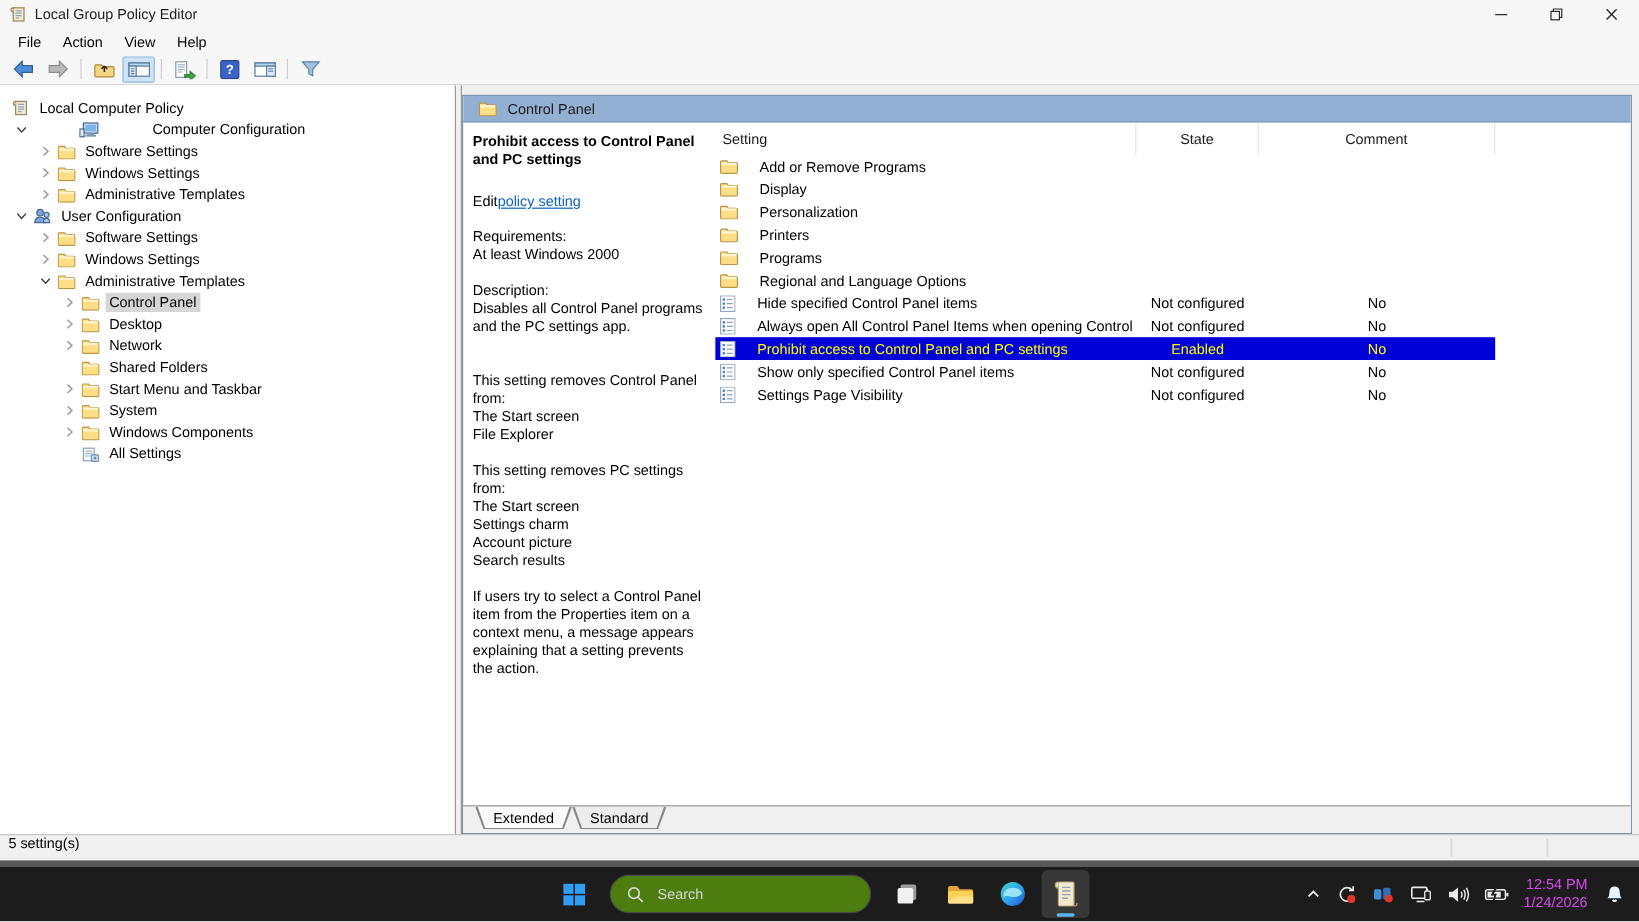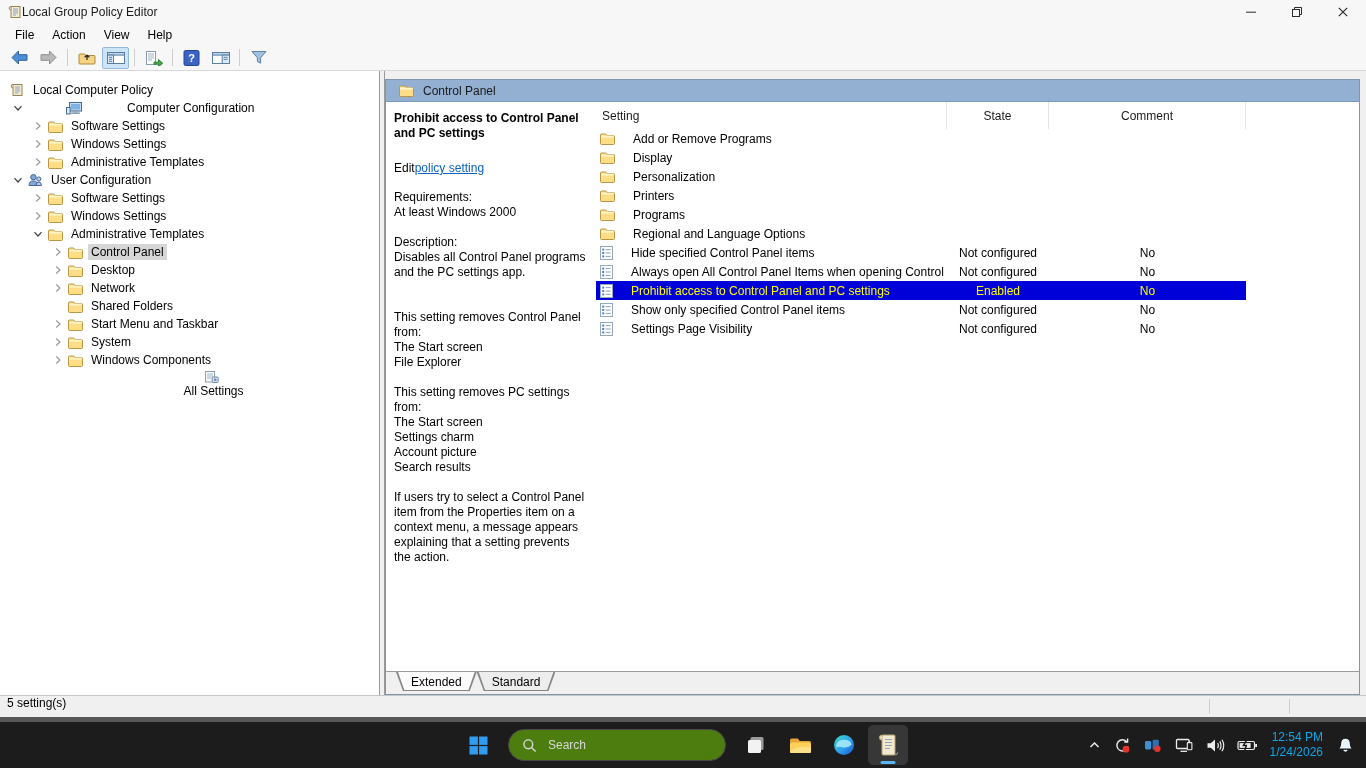--- a/index.html
+++ b/index.html
@@ -2,21 +2,21 @@
 <html style="--selection-bg: #0000d8; --selection-text: #ffff00; --pane-header: #93afd2; --link: #0b61c4; --taskbar: #1c1c1c;"><head>
 <meta charset="utf-8">
 <style>
   html,body{margin:0;padding:0}
   *{box-sizing:border-box;cursor:default;user-select:none}
   .screen{position:relative;width:1366px;height:768px;background:#f0f0f0;overflow:hidden;
           font-family:"Liberation Sans",sans-serif;font-size:12px;color:#000}
   
   .titlebar{height:24px;background:#f7f7f7;display:flex;align-items:center}
   .title-icon{margin-left:8px;display:flex}
-  .title-text{margin-left:0;font-size:12px;color:#1b1b1b}
+  .title-text{margin-left:7px;font-size:12px;color:#1b1b1b}
   .win-controls{margin-left:auto;display:flex;height:100%}
   .win-btn{width:46px;height:100%;display:flex;align-items:center;justify-content:center}
   
   .menubar{height:21px;display:flex;align-items:center;background:#f7f7f7;padding-left:6px}
   .menu-item{padding:2px 9px}
   
   .toolbar{height:26px;display:flex;align-items:center;background:#f7f7f7;border-bottom:1px solid #d9d9d9;padding-left:5px}
   .tb-btn{width:27px;height:22px;display:flex;align-items:center;justify-content:center;border:1px solid transparent;margin:0 1px}
   .tb-btn.pressed{background:#cde4f7;border:1px solid #90b9dc;border-radius:2px}
   .tb-sep{width:1px;height:17px;background:#cfcfcf;margin:0 4px}
@@ -70,21 +70,21 @@
   .win-bottom{position:absolute;left:0;right:0;top:717px;height:5px;background:#585858}
   
   .taskbar{position:absolute;left:0;right:0;top:722px;height:46px;background:var(--taskbar,#1c1c1c)}
   .tb-center{position:absolute;left:50%;top:0;height:100%;transform:translateX(-50%);display:flex;align-items:center;gap:4px}
   .task-btn{position:relative;width:40px;height:40px;border-radius:5px;display:flex;align-items:center;justify-content:center}
   .task-btn.active{background:rgba(255,255,255,.12)}
   .task-btn.active::after{content:"";position:absolute;bottom:1px;left:50%;transform:translateX(-50%);width:15px;height:3px;border-radius:2px;background:#59b6f2}
   .search-pill{width:218px;height:32px;border-radius:16px;background:#4d7c0f;border:1px solid #474747;display:flex;align-items:center;gap:11px;padding-left:13px;color:#d8d8d8;margin:0 6px}
   .tray{position:absolute;right:6px;top:0;height:100%;display:flex;align-items:center}
   .tray-btn{height:40px;display:flex;align-items:center;justify-content:center;padding:0 6px;border-radius:4px}
-  .clock{color:#0ea5e9;text-align:right;line-height:15px;font-size:12px;margin:0 8px 0 6px}
+  .clock{color:#d946ef;text-align:right;line-height:15px;font-size:12px;margin:0 8px 0 6px}
   
   svg{display:block}
 </style>
 </head>
 <body>
 
 <div class="screen">
 
   <div class="titlebar">
     <span class="title-icon" id="title-icon">
@@ -401,21 +401,21 @@
             </svg>
           </span>
           <span class="tree-ico">
             <svg width="15" height="13" viewBox="0 0 15 13">
               <path d="M.5 3 q0-1 1-1 h4.3 l1.1 1.6 h6.6 q1 0 1 1 v6.9 q0 1-1 1 h-12 q-1 0-1-1z" fill="#fdde87" stroke="#b99545"></path>
               <rect x="1.3" y="3.6" width="12.4" height="2" fill="#fff3c9"></rect>
             </svg>
           </span>
           <span class="tree-label">Windows Components</span>
         </div>
-        <div class="tree-row" style="padding-left: 48px; flex-direction: column;">
+        <div class="tree-row" style="padding-left: 48px;">
           <span class="tree-exp"></span>
           <span class="tree-ico">
             <svg width="15" height="14" viewBox="0 0 15 14">
               <rect x="1.5" y="2.5" width="9" height="10.5" fill="#fafafa" stroke="#8aa0b8"></rect>
               <path d="M3 5h6M3 7h6M3 9h4.5" stroke="#9fb6cc"></path>
               <rect x="8.2" y="8" width="6" height="5.5" rx="1" fill="#cfe0f0" stroke="#6f8cab"></rect>
               <circle cx="11.2" cy="10.7" r="1.3" fill="#6f8cab"></circle>
             </svg>
           </span>
           <span class="tree-label">All Settings</span>

